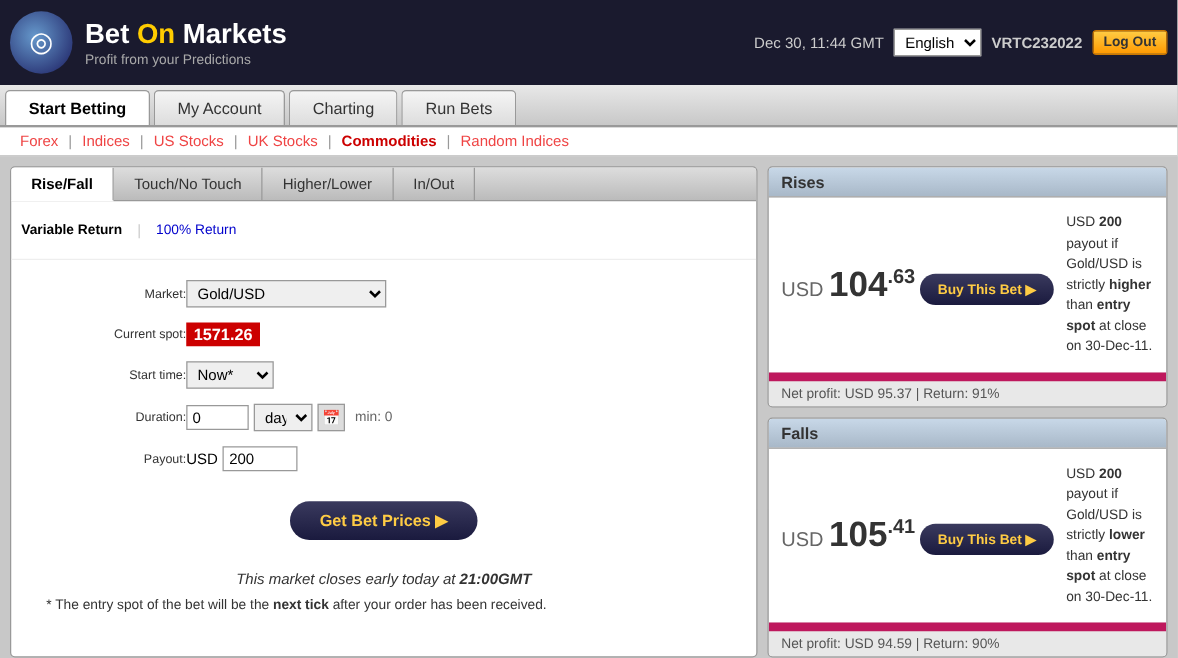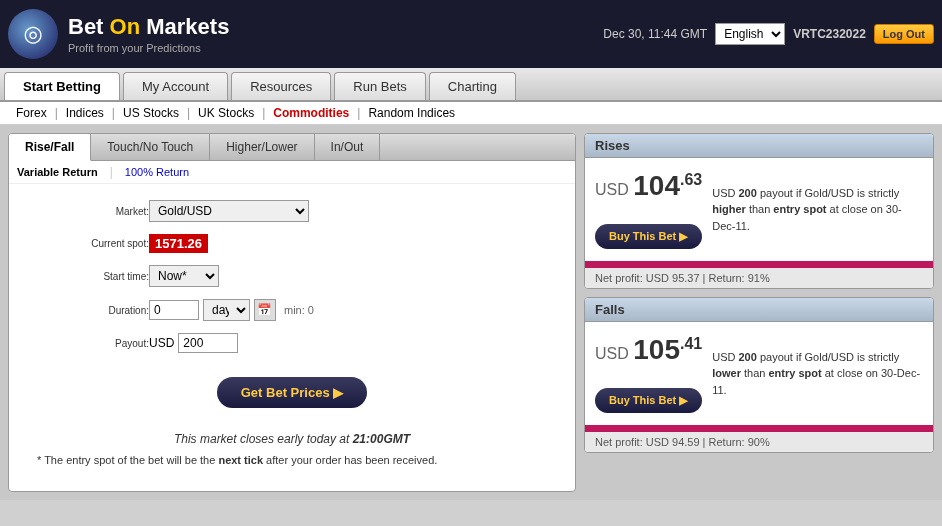--- a/index.html
+++ b/index.html
@@ -76,21 +76,21 @@
     .sub-nav {
       background: #fff;
       border-bottom: 1px solid #ccc;
       padding: 4px 10px;
       display: flex;
       align-items: center;
       gap: 0;
       font-size: 12px;
     }
     .sub-nav-item {
-      color: #000000;
+      color: #ef4444;
       cursor: pointer;
       text-decoration: none;
       padding: 0 6px;
     }
     .sub-nav-item.active {
       color: #cc0000;
       font-weight: bold;
       text-decoration: none;
       cursor: default;
     }
@@ -131,21 +131,21 @@
       color: #000;
       font-weight: bold;
       border-bottom: 1px solid #fff;
       margin-bottom: -1px;
     }
 
     
     .return-tabs {
       display: flex;
       align-items: center;
-      padding: 4px 8px;
+      padding: 16px 8px;
       gap: 12px;
       border-bottom: 1px solid #eee;
     }
     .return-tab {
       font-size: 11px;
       cursor: pointer;
       color: #0000cc;
     }
     .return-tab.active {
       font-weight: bold;
@@ -225,21 +225,21 @@
     .entry-note {
       font-size: 11px;
       color: #333;
       margin: 6px 8px;
       line-height: 1.5;
     }
     .entry-note strong { font-weight: bold; }
 
     
     .right-panel {
-      width: 350px;
+      width: 320px;
       display: flex;
       flex-direction: column;
       gap: 8px;
     }
     .result-box {
       background: #fff;
       border: 1px solid #999;
       border-radius: 4px;
       overflow: hidden;
     }
@@ -295,23 +295,23 @@
     }
     .result-body-inner {
       display: flex;
       align-items: center;
       width: 100%;
       padding: 12px 10px;
       gap: 10px;
     }
     .amount-buy {
       display: flex;
-      flex-direction: column;
-      align-items: flex-start;
-      gap: 22px;
+      flex-direction: row;
+      align-items: flex-end;
+      gap: 4px;
     }
   </style>
 </head>
 <body>
 
 <div class="top-bar">
   <div class="logo-area">
     <div class="logo-circle">◎</div>
     <div class="logo-text">
       <div class="brand">
@@ -326,23 +326,22 @@
       <option>English</option>
     </select>
     <span class="username">VRTC232022</span>
     <button class="logout-btn">Log Out</button>
   </div>
 </div>
 
 <div class="nav-tabs">
   <div class="nav-tab active">Start Betting</div>
   <div class="nav-tab">My Account</div>
-  <div class="nav-tab">Resources</div>
+  <div class="nav-tab">Charting</div>
   <div class="nav-tab">Run Bets</div>
-  <div class="nav-tab">Charting</div>
 </div>
 
 <div class="sub-nav">
   <a class="sub-nav-item">Forex</a>
   <span class="sub-nav-sep">|</span>
   <a class="sub-nav-item">Indices</a>
   <span class="sub-nav-sep">|</span>
   <a class="sub-nav-item">US Stocks</a>
   <span class="sub-nav-sep">|</span>
   <a class="sub-nav-item">UK Stocks</a>

